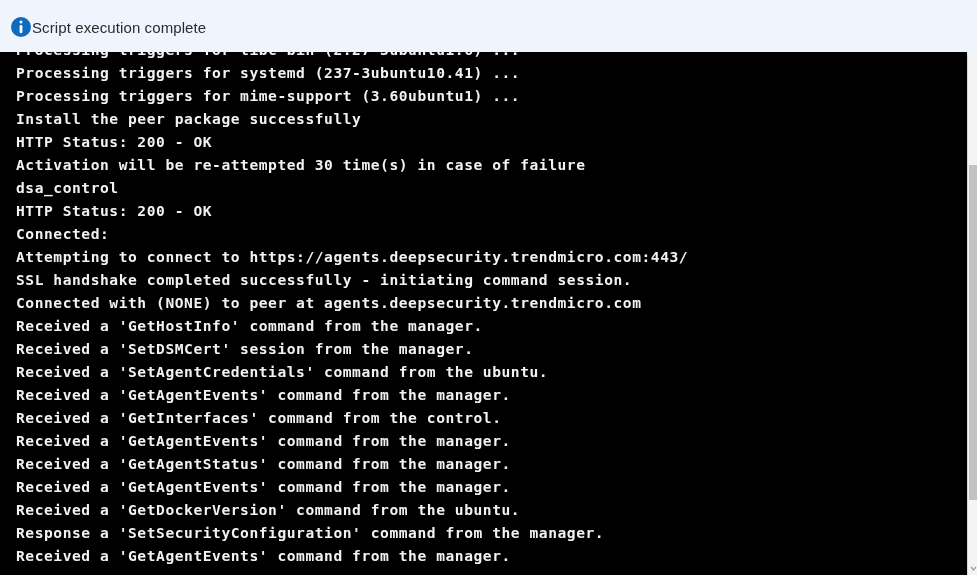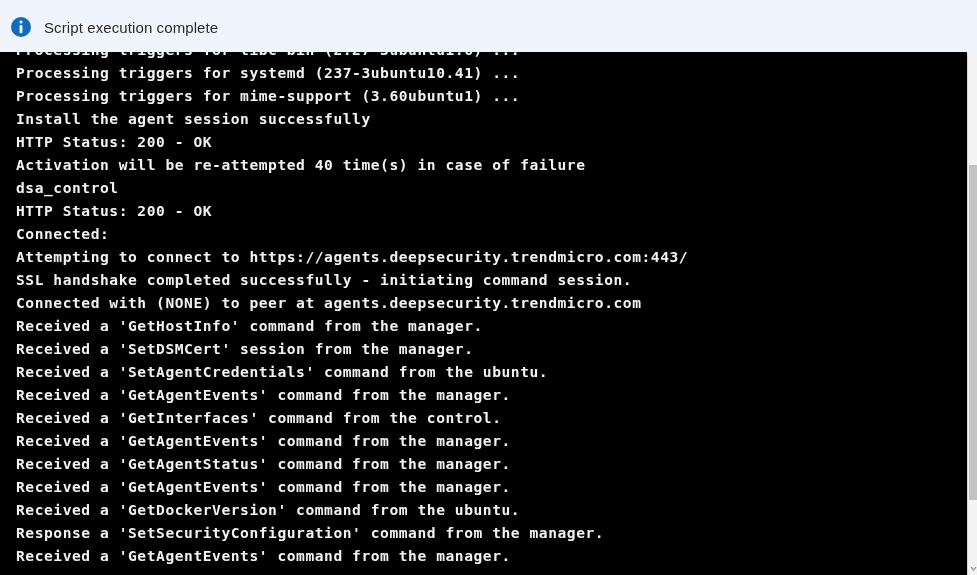--- a/index.html
+++ b/index.html
@@ -35,21 +35,20 @@
     box-sizing: border-box;
     padding-left: 10px;
   }
   .banner-icon {
     width: 22px;
     height: 22px;
     flex: 0 0 22px;
     display: block;
   }
   .banner-text {
-    margin-left: 12px;
     font-family: "Liberation Sans", sans-serif;
     font-size: 15px;
     font-weight: 400;
     color: #2b2b2b;
     letter-spacing: 0.1px;
     white-space: nowrap;
   }
 
   
   .console {
@@ -119,23 +118,23 @@
       <rect x="9.6" y="9" width="2.8" height="8.2" rx="1.3" fill="#ffffff"></rect>
     </svg>
     <div class="banner-text">Script execution complete</div>
   </div>
 
   <div class="console">
     <div class="console-inner">
       <div class="line">Processing triggers for libc-bin (2.27-3ubuntu1.6) ...</div>
       <div class="line">Processing triggers for systemd (237-3ubuntu10.41) ...</div>
       <div class="line">Processing triggers for mime-support (3.60ubuntu1) ...</div>
-      <div class="line">Install the agent session successfully</div>
+      <div class="line">Install the peer package successfully</div>
       <div class="line">HTTP Status: 200 - OK</div>
-      <div class="line">Activation will be re-attempted 40 time(s) in case of failure</div>
+      <div class="line">Activation will be re-attempted 30 time(s) in case of failure</div>
       <div class="line">dsa_control</div>
       <div class="line">HTTP Status: 200 - OK</div>
       <div class="line">Connected:</div>
       <div class="line">Attempting to connect to https://agents.deepsecurity.trendmicro.com:443/</div>
       <div class="line">SSL handshake completed successfully - initiating command session.</div>
       <div class="line">Connected with (NONE) to peer at agents.deepsecurity.trendmicro.com</div>
       <div class="line">Received a 'GetHostInfo' command from the manager.</div>
       <div class="line">Received a 'SetDSMCert' session from the manager.</div>
       <div class="line">Received a 'SetAgentCredentials' command from the ubuntu.</div>
       <div class="line">Received a 'GetAgentEvents' command from the manager.</div>

